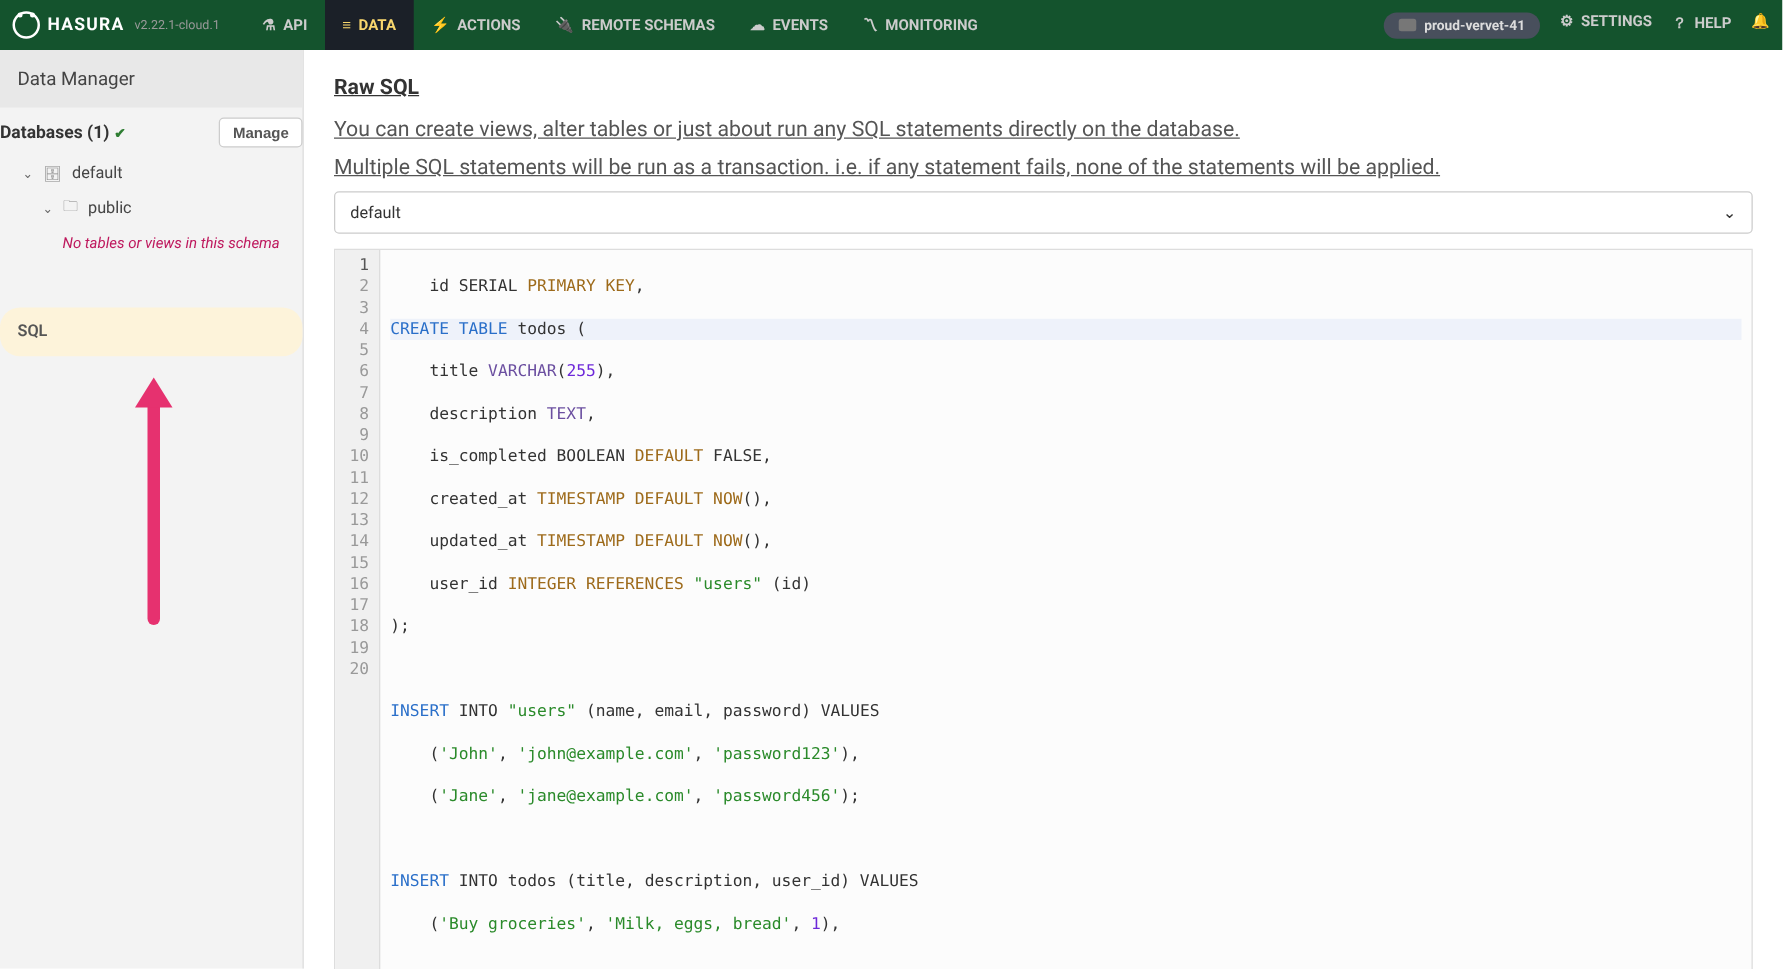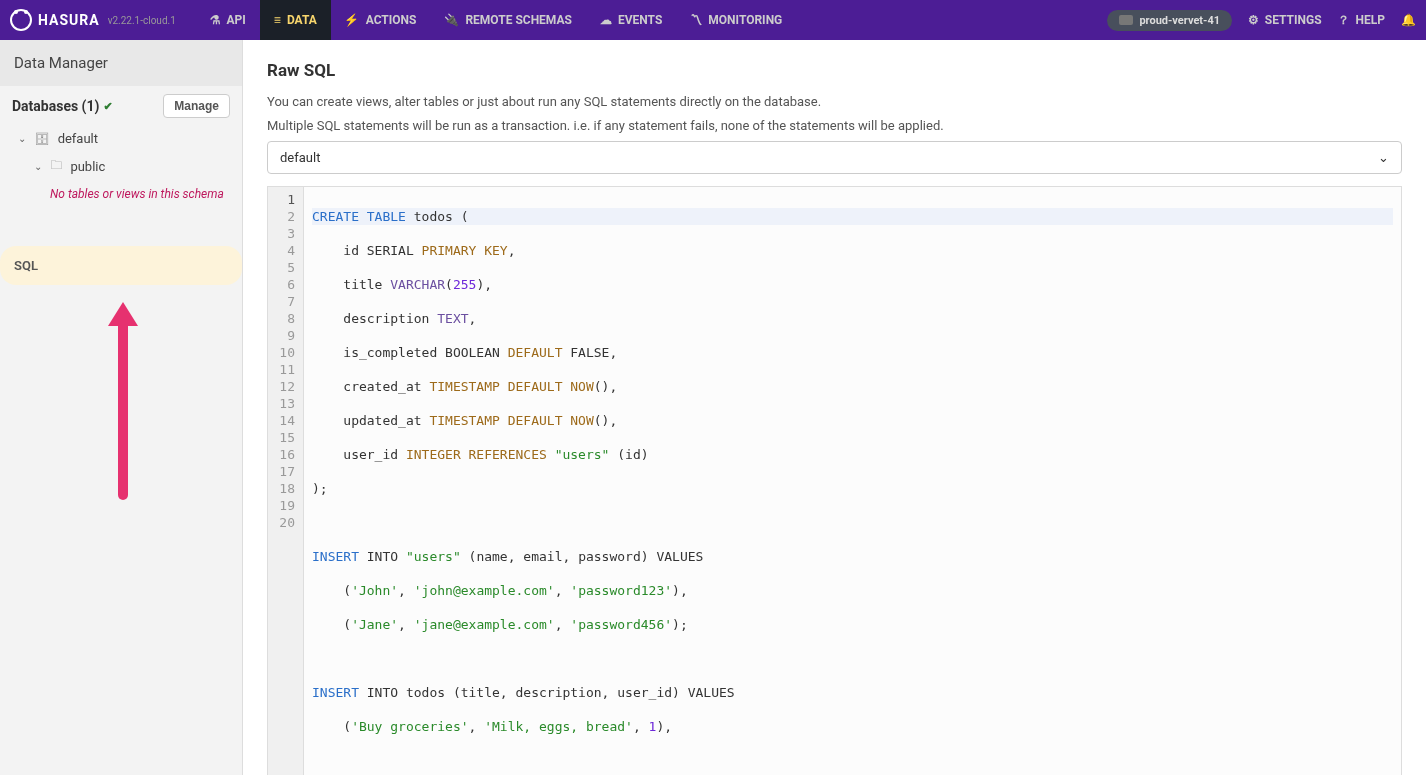--- a/index.html
+++ b/index.html
@@ -1,56 +1,56 @@
 <!DOCTYPE html>
 <html><head>
 <meta charset="utf-8">
 <style>
 * { margin:0; padding:0; box-sizing:border-box; }
 body { font-family:-apple-system,BlinkMacSystemFont,"Segoe UI",Roboto,sans-serif; font-size:13px; color:#333; background:#fff; width:1426px; height:775px; overflow:hidden; }
 
 
-.topnav { background:#4c1d95; color:#ccc; height:40px; display:flex; align-items:center; padding:0 10px; font-weight:bold; font-size:12px; }
+.topnav { background:#14532d; color:#ccc; height:40px; display:flex; align-items:center; padding:0 10px; font-weight:bold; font-size:12px; }
 .logo { display:flex; align-items:center; gap:6px; margin-right:8px; }
 .logo-icon { width:22px; height:22px; border:2px solid #fff; border-radius:50%; display:flex; align-items:center; justify-content:center; position:relative; }
 .logo-icon::before, .logo-icon::after { content:""; position:absolute; width:4px; height:4px; background:#fff; border-radius:50%; top:-1px; }
 .logo-icon::before { left:2px; } .logo-icon::after { right:2px; }
 .logo-text { font-weight:bold; color:#fff; letter-spacing:1px; font-size:14px; }
 .version { font-size:10px; font-weight:normal; color:#999; margin-right:20px; }
 .nav-items { display:flex; height:100%; }
 .nav-item { display:flex; align-items:center; gap:6px; padding:0 14px; cursor:pointer; color:#ccc; height:100%; }
 .nav-item.active { background:#1b2028; color:#f8d66d; }
-.nav-right { margin-left:auto; display:flex; align-items:center; gap:16px; }
+.nav-right { margin-left:auto; display:flex; align-items:flex-start; gap:16px; }
 .pill { background:#484f5c; border-radius:14px; padding:4px 12px; display:flex; align-items:center; gap:6px; font-size:11px; color:#ddd; }
 .pill-dot { width:14px; height:10px; background:#777; border-radius:2px; }
 .nav-r-item { display:flex; align-items:center; gap:6px; cursor:pointer; color:#ccc; font-size:12px; font-weight:bold; }
 
 
 .body { display:flex; height:calc(100% - 40px); }
 .sidebar { width:243px; background:#f3f3f3; border-right:1px solid #ddd; }
 .main { flex:1; overflow-y:auto; }
 
 
 .sb-title { background:#e8e8e8; padding:14px 14px; font-size:15px; color:#444; }
-.db-header { display:flex; align-items:center; justify-content:space-between; padding:8px 12px; font-weight:bold; font-size:14px;gap:15px; }
+.db-header { display:flex; align-items:center; justify-content:space-between; padding:8px 0; font-weight:bold; font-size:14px;gap:15px; }
 .db-header-left { display:flex; align-items:center; gap:4px; }
 .check-icon { color:#2e7d32; font-size:11px; }
 .manage-btn { background:#fff; border:1px solid #ccc; border-radius:4px; padding:4px 10px; font-size:12px; cursor:pointer; font-weight:600; color:#555;margin-left:16px; }
 .tree-row { display:flex; align-items:center; gap:8px; padding:5px 12px; color:#444; font-size:13px; }
 .tree-row.indent1 { padding-left:18px; }
 .tree-row.indent2 { padding-left:34px; }
 .tree-row.indent3 { padding-left:50px; color:#be185d; font-style:italic; font-size:12px; }
 .chev { font-size:10px; color:#666; }
 .db-icon, .folder-icon { color:#888; font-size:12px; }
 .sql-row { background:#fdf3da; padding:12px 14px; font-weight:600; color:#555; margin-top:40px;border-radius:16px; }
 
 
-.page-hd { padding:20px 24px 10px; }
+.page-hd { padding:20px 24px 10px;text-decoration:underline; }
 .page-hd h2 { font-size:17px; font-weight:700; color:#333; }
-.desc { padding:2px 24px; color:#555; font-size:13px; line-height:1.5; }
+.desc { padding:2px 24px; color:#555; font-size:17px; line-height:1.5;text-decoration:underline; }
 .desc .code { background:#f2f2f2; padding:1px 5px; border-radius:3px; font-family:monospace; }
 .label { padding:10px 24px 4px; font-weight:700; font-size:13px; }
 .db-select { margin:4px 24px 12px; }
 .db-select-box { border:1px solid #ccc; border-radius:4px; padding:8px 12px; display:flex; justify-content:space-between; align-items:center; cursor:pointer; font-size:13px; background:#fff; }
 
 
 .editor { margin:8px 24px; border:1px solid #ddd; display:flex; font-family:"Menlo","Consolas",monospace; font-size:13px; background:#fcfcfc; }
 .gutter { background:#f0f0f0; color:#999; text-align:right; padding:4px 8px 4px 4px; user-select:none; border-right:1px solid #ddd; min-width:36px; }
 .gutter div { height:17px; line-height:17px; }
 .gutter div.active { color:#555; }
@@ -180,22 +180,22 @@
           <div>13</div>
           <div>14</div>
           <div>15</div>
           <div>16</div>
           <div>17</div>
           <div>18</div>
           <div>19</div>
           <div>20</div>
         </div>
       <div class="code-area">
+<div class="code-line"><span>    id SERIAL </span><span class="kw2">PRIMARY KEY</span><span>,</span></div>
 <div class="code-line hl"><span class="kw">CREATE TABLE</span><span> todos (</span></div>
-<div class="code-line"><span>    id SERIAL </span><span class="kw2">PRIMARY KEY</span><span>,</span></div>
 <div class="code-line"><span>    title </span><span class="fn">VARCHAR</span><span>(</span><span class="num">255</span><span>),</span></div>
 <div class="code-line"><span>    description </span><span class="fn">TEXT</span><span>,</span></div>
 <div class="code-line"><span>    is_completed BOOLEAN </span><span class="kw2">DEFAULT</span><span> FALSE,</span></div>
 <div class="code-line"><span>    created_at </span><span class="kw2">TIMESTAMP DEFAULT NOW</span><span>(),</span></div>
 <div class="code-line"><span>    updated_at </span><span class="kw2">TIMESTAMP DEFAULT NOW</span><span>(),</span></div>
 <div class="code-line"><span>    user_id </span><span class="kw2">INTEGER REFERENCES </span><span class="str">"users"</span><span> (id)</span></div>
 <div class="code-line"><span>);</span></div>
 <div class="code-line"></div>
 <div class="code-line"><span class="kw">INSERT</span><span> INTO </span><span class="str">"users"</span><span> (name, email, password) VALUES</span></div>
 <div class="code-line"><span>    (</span><span class="str">'John'</span><span>, </span><span class="str">'john@example.com'</span><span>, </span><span class="str">'password123'</span><span>),</span></div>

